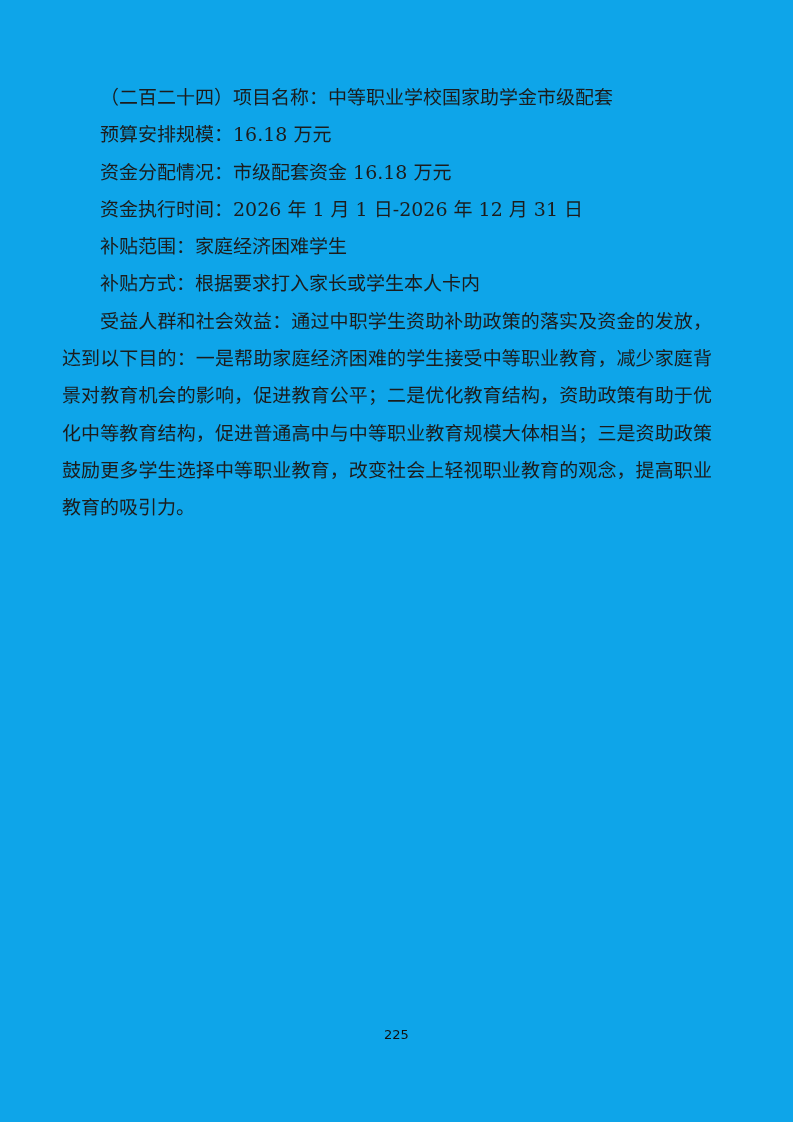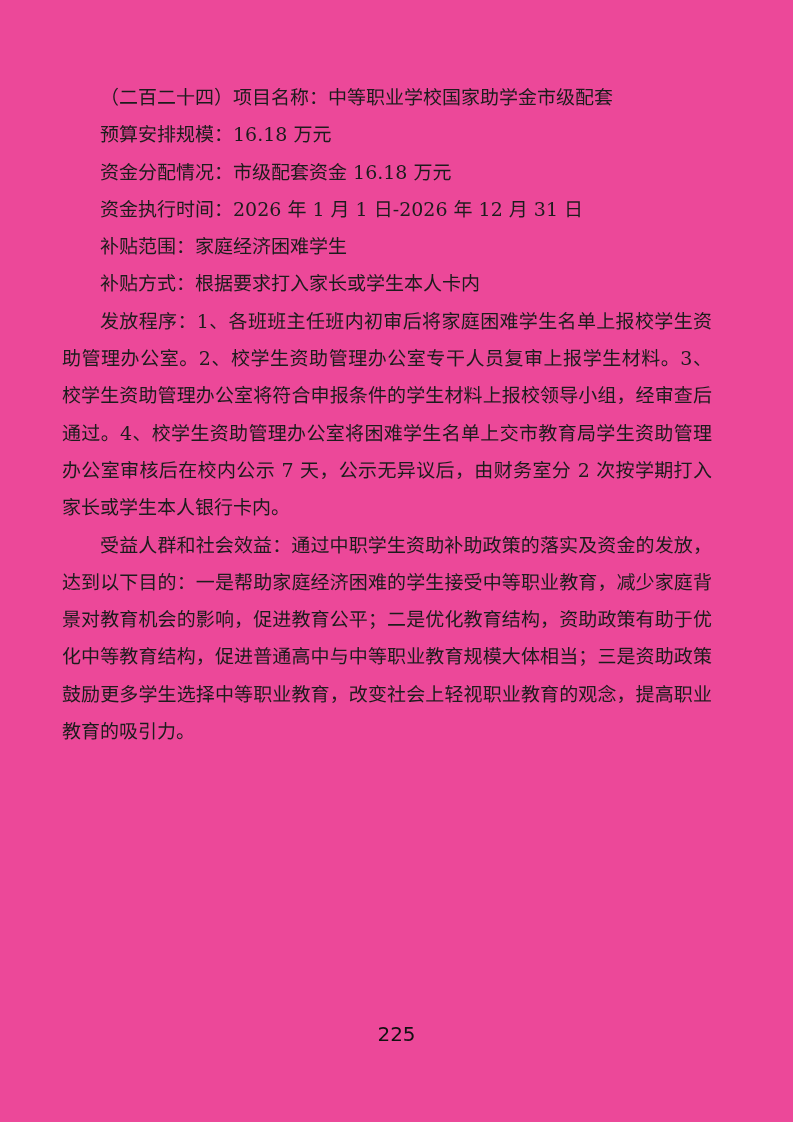--- a/index.html
+++ b/index.html
@@ -9,21 +9,21 @@
   }
   body {
     width: 793px;
     height: 1122px;
     font-family: "DejaVu Serif", "Liberation Serif", serif;
   }
   .page {
     position: relative;
     width: 793px;
     height: 1122px;
-    background: #ec4899;
+    background: #0ea5e9;
     overflow: hidden;
   }
   .content {
     position: absolute;
     left: 62px;
     top: 79px;
     width: 650px;
   }
   .para {
     margin: 0;
@@ -35,34 +35,33 @@
     text-justify: inter-character;
     text-indent: 2em;
     word-break: break-all;
   }
   .footer {
     position: absolute;
     left: 0;
     top: 1026px;
     width: 793px;
     text-align: center;
-    font-size: 20px;
+    font-size: 13px;
     line-height: 17px;
     color: #111111;
     font-family: "DejaVu Sans", "Liberation Sans", sans-serif;
   }
 </style>
 </head>
 <body>
 
 <div class="page">
   <div class="content">
     <p class="para">（二百二十四）项目名称：中等职业学校国家助学金市级配套</p>
     <p class="para">预算安排规模：16.18 万元</p>
     <p class="para">资金分配情况：市级配套资金 16.18 万元</p>
     <p class="para">资金执行时间：2026 年 1 月 1 日-2026 年 12 月 31 日</p>
     <p class="para">补贴范围：家庭经济困难学生</p>
     <p class="para">补贴方式：根据要求打入家长或学生本人卡内</p>
-    <p class="para">发放程序：1、各班班主任班内初审后将家庭困难学生名单上报校学生资助管理办公室。2、校学生资助管理办公室专干人员复审上报学生材料。3、校学生资助管理办公室将符合申报条件的学生材料上报校领导小组，经审查后通过。4、校学生资助管理办公室将困难学生名单上交市教育局学生资助管理办公室审核后在校内公示 7 天，公示无异议后，由财务室分 2 次按学期打入家长或学生本人银行卡内。</p>
     <p class="para">受益人群和社会效益：通过中职学生资助补助政策的落实及资金的发放，达到以下目的：一是帮助家庭经济困难的学生接受中等职业教育，减少家庭背景对教育机会的影响，促进教育公平；二是优化教育结构，资助政策有助于优化中等教育结构，促进普通高中与中等职业教育规模大体相当；三是资助政策鼓励更多学生选择中等职业教育，改变社会上轻视职业教育的观念，提高职业教育的吸引力。</p>
   </div>
   <div class="footer">225</div>
 </div>
 
 </body></html>

